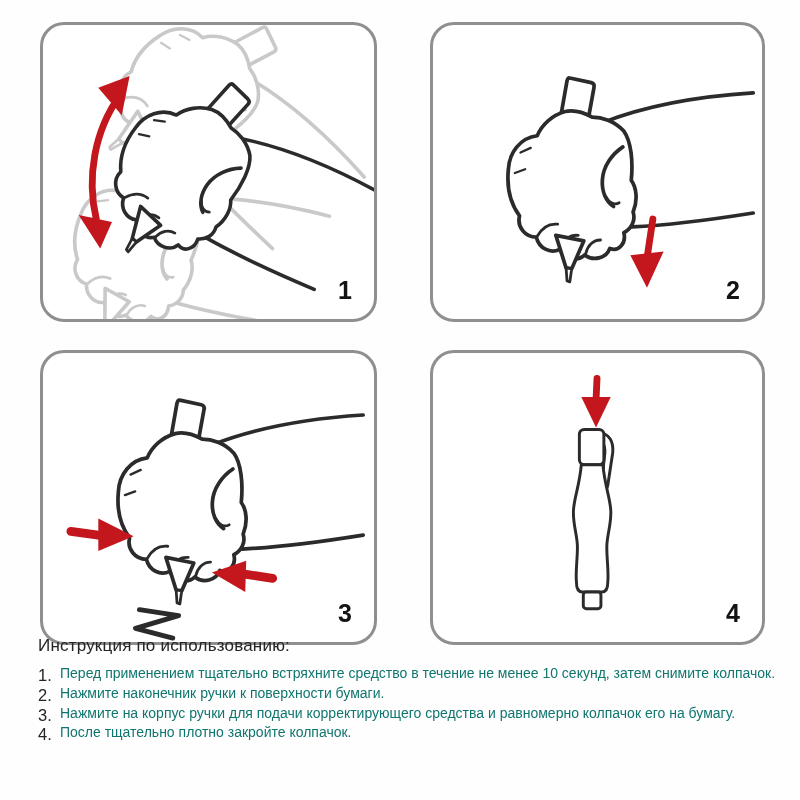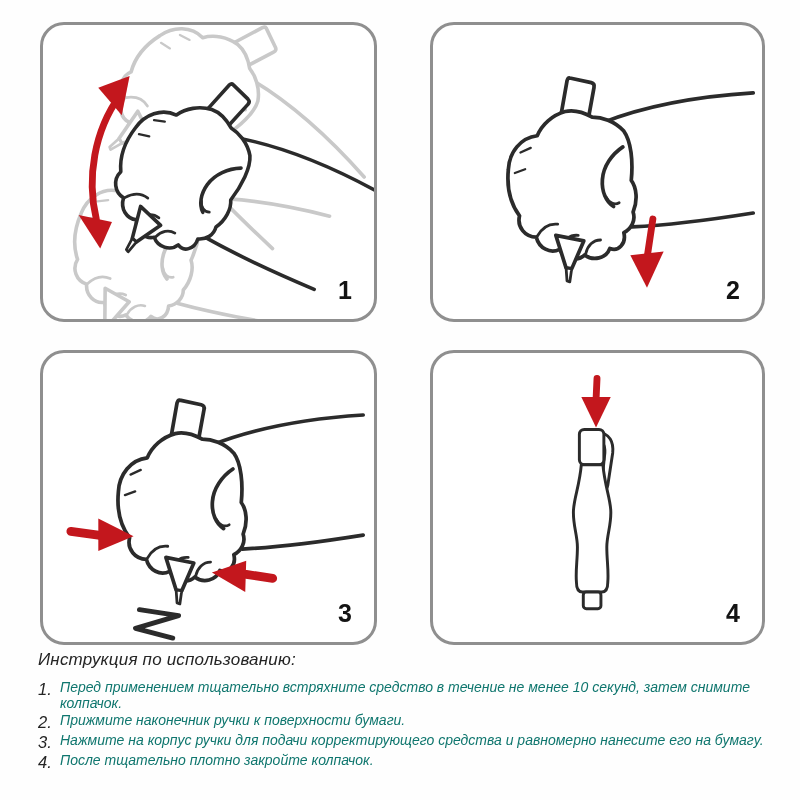--- a/index.html
+++ b/index.html
@@ -18,21 +18,21 @@
   #p3{left:40px;top:350px;width:337px;height:295px;}
   #p4{left:430px;top:350px;width:335px;height:295px;}
   .panel svg{display:block;width:100%;height:100%;}
   .num{
     position:absolute;right:22px;bottom:16px;
     font-size:25px;font-weight:bold;color:#141414;line-height:1;
   }
   .main-art{color:#2b2b2b;}
   .ghost{color:#c9c9c9;}
   .instructions{
-    position:absolute;left:38px;top:650px;width:745px;font-style:italic;
+    position:absolute;left:38px;top:636px;width:745px;
   }
   .ititle{
     margin:0 0 10px 0;font-size:17px;color:#242424;letter-spacing:0.2px;
   }
   .step{display:flex;margin:0 0 1px 0;}
   .snum{flex:0 0 22px;font-size:16.5px;line-height:1.14;color:#242424;}
   .stext{flex:1;font-size:14px;line-height:1.14;color:#0f766e;}
 </style>
 </head>
 <body>
@@ -149,23 +149,23 @@
 </figure>
 
 <section class="instructions">
   <p class="ititle">Инструкция по использованию:</p>
   <div class="step">
     <span class="snum">1.</span>
     <span class="stext">Перед применением тщательно встряхните средство в течение не менее 10 секунд, затем снимите колпачок.</span>
   </div>
   <div class="step">
     <span class="snum">2.</span>
-    <span class="stext">Прижмите наконечник ручки к поверхности бумаги.</span>
+    <span class="stext">Нажмите наконечник ручки к поверхности бумаги.</span>
   </div>
   <div class="step">
     <span class="snum">3.</span>
-    <span class="stext">Нажмите на корпус ручки для подачи корректирующего средства и равномерно нанесите его на бумагу.</span>
+    <span class="stext">Нажмите на корпус ручки для подачи корректирующего средства и равномерно колпачок его на бумагу.</span>
   </div>
   <div class="step">
     <span class="snum">4.</span>
     <span class="stext">После тщательно плотно закройте колпачок.</span>
   </div>
 </section>
 
 </body></html>

